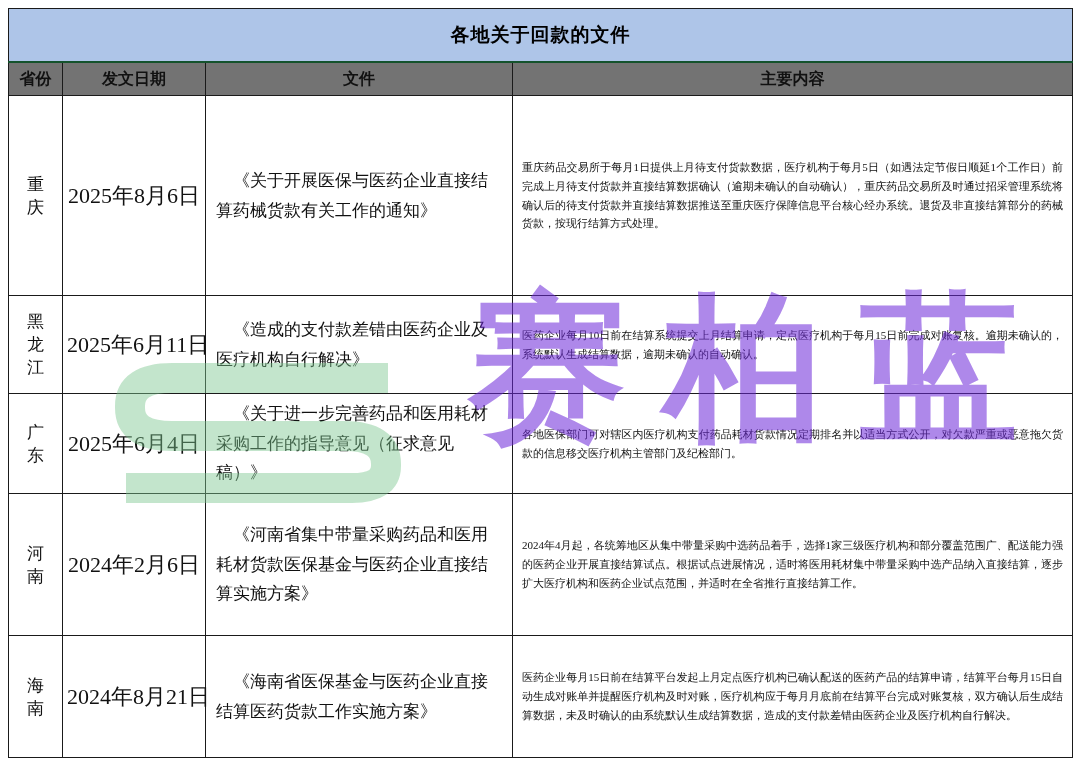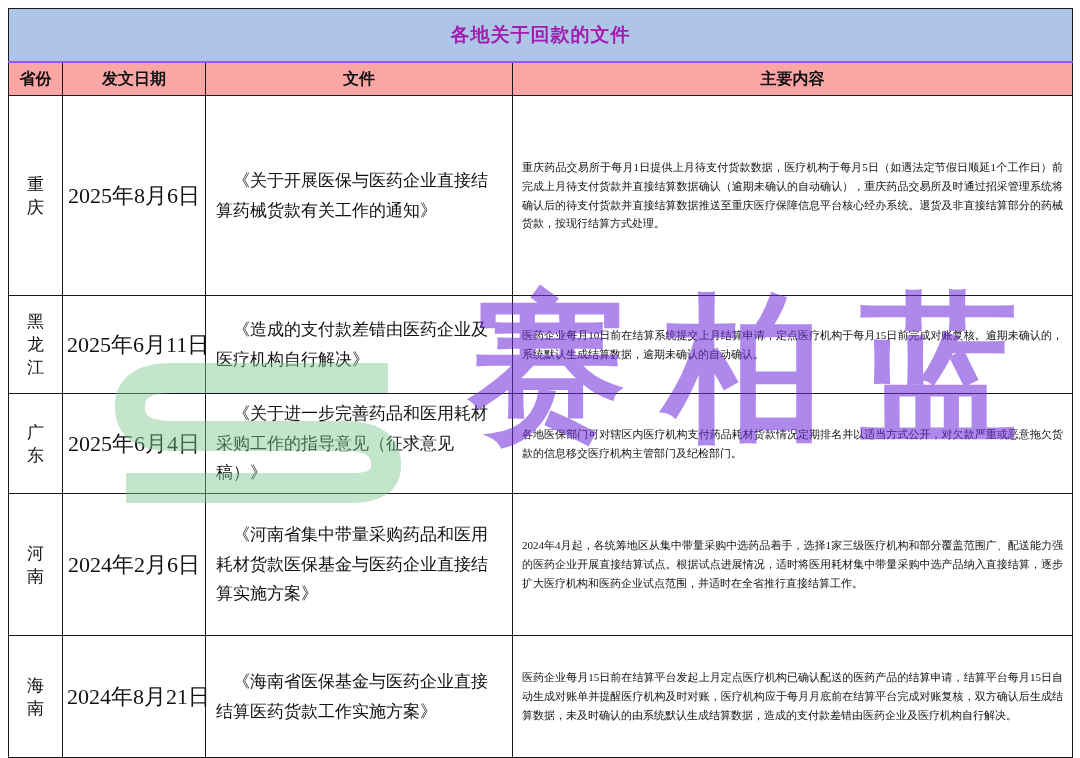--- a/index.html
+++ b/index.html
@@ -22,30 +22,30 @@
   table.doc col.c-doc{width:307px;}
   table.doc col.c-main{width:560px;}
   table.doc td,table.doc th{
     border:1px solid #1a1a1a;
     vertical-align:middle;
     color:#111111;
   }
   tr.title-row th{
     height:50px;
     background:#aec5e8;
-    color:#a21caf;
+    color:#000000;
     font-size:19px;
     font-weight:bold;
     text-align:center;
     letter-spacing:1px;
-    border-bottom:2px solid #8b5cf6;
+    border-bottom:2px solid #14532d;
   }
   tr.header-row th{
     height:30px;
-    background:#fca5a5;
+    background:#737373;
     font-size:16px;
     font-weight:bold;
     text-align:center;
   }
   td.prov{
     text-align:center;
     font-size:17px;
     padding:0 16px;
   }
   td.date{

